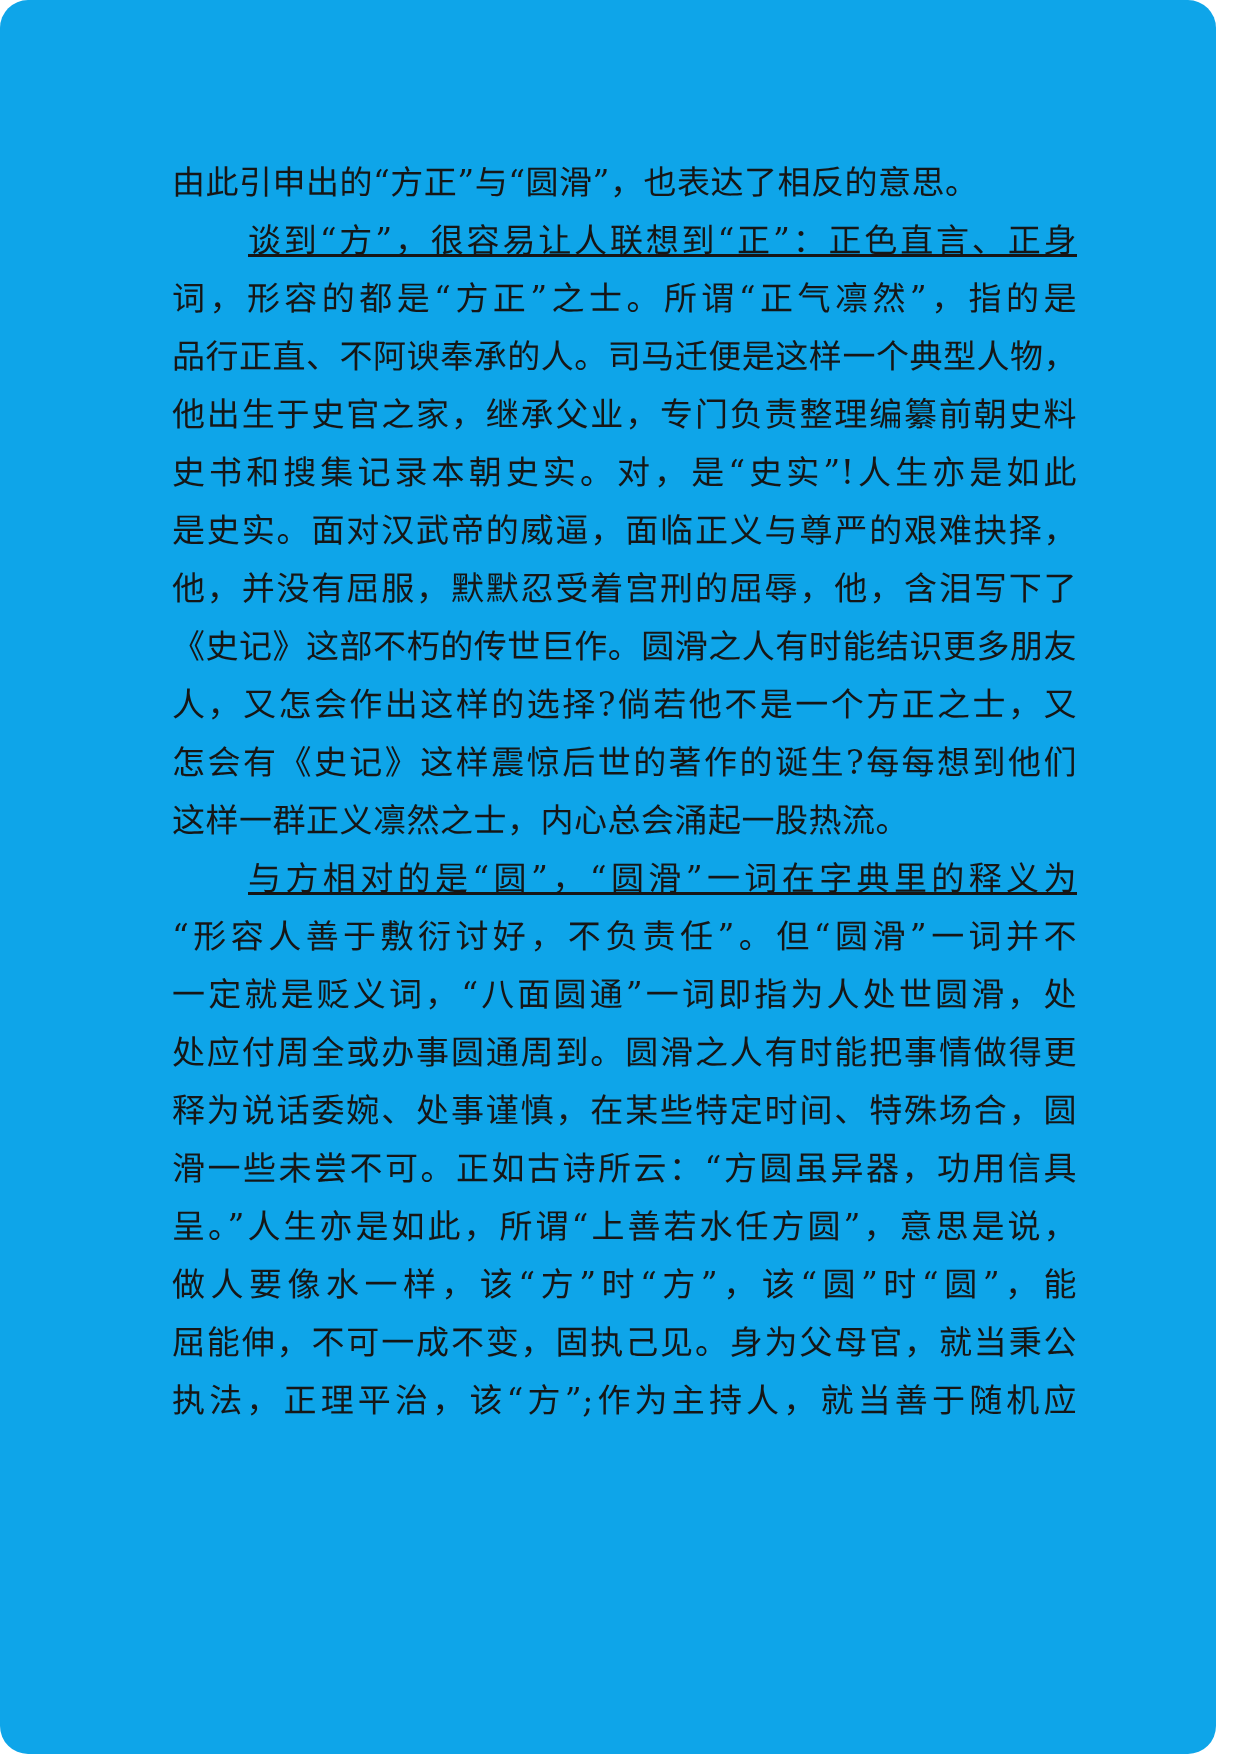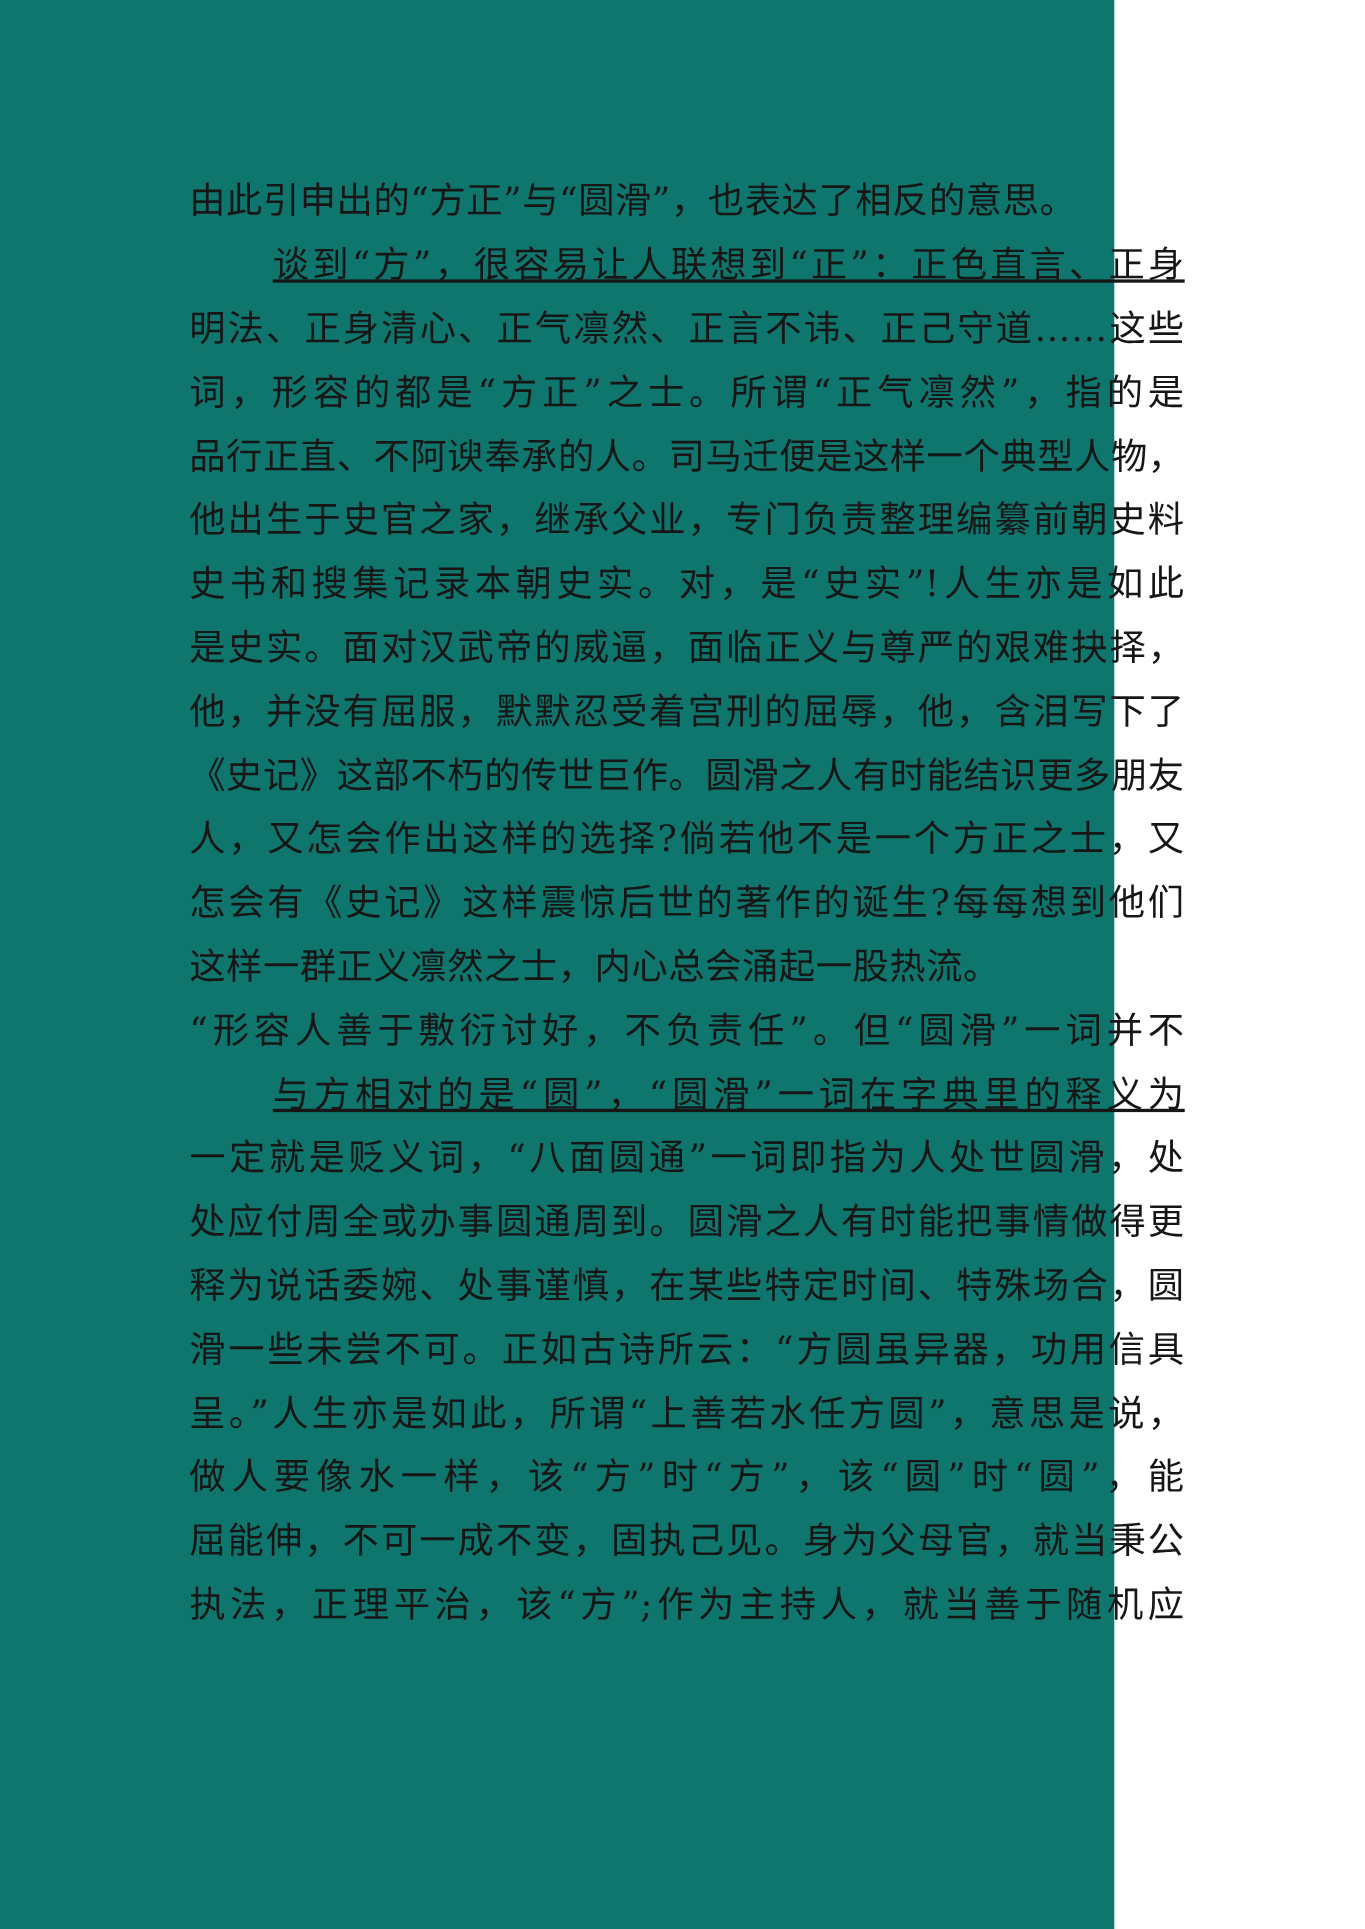--- a/index.html
+++ b/index.html
@@ -11,23 +11,24 @@
     height: 1754px;
     background: #ffffff;
     position: relative;
     overflow: hidden;
     font-family: "DejaVu Serif", "Liberation Serif", serif;
   }
   .page {
     position: absolute;
     left: 0;
     top: 0;
-    width: 1013px;
+    width: 1216px;
     height: 1754px;
-    background: #0f766e;
+    background: #0ea5e9;
+    border-radius: 28px;
   }
   .content {
     position: absolute;
     left: 172px;
     top: 154px;
     width: 905px;
     color: #161616;
     font-size: 33px;
     font-weight: 400;
   }
@@ -57,36 +58,35 @@
 
 <div class="page">
   <div class="content">
 
     <div class="paragraph">
       <div class="line short">由此引申出的“方正”与“圆滑”，也表达了相反的意思。</div>
     </div>
 
     <div class="paragraph">
       <div class="line indent">谈到“方”，很容易让人联想到“正”：正色直言、正身</div>
-      <div class="line">明法、正身清心、正气凛然、正言不讳、正己守道……这些</div>
       <div class="line">词，形容的都是“方正”之士。所谓“正气凛然”，指的是</div>
       <div class="line">品行正直、不阿谀奉承的人。司马迁便是这样一个典型人物，</div>
       <div class="line">他出生于史官之家，继承父业，专门负责整理编纂前朝史料</div>
       <div class="line">史书和搜集记录本朝史实。对，是“史实”!人生亦是如此</div>
       <div class="line">是史实。面对汉武帝的威逼，面临正义与尊严的艰难抉择，</div>
       <div class="line">他，并没有屈服，默默忍受着宫刑的屈辱，他，含泪写下了</div>
       <div class="line">《史记》这部不朽的传世巨作。圆滑之人有时能结识更多朋友</div>
       <div class="line">人，又怎会作出这样的选择?倘若他不是一个方正之士，又</div>
       <div class="line">怎会有《史记》这样震惊后世的著作的诞生?每每想到他们</div>
       <div class="line short">这样一群正义凛然之士，内心总会涌起一股热流。</div>
     </div>
 
     <div class="paragraph">
+      <div class="line indent">与方相对的是“圆”，“圆滑”一词在字典里的释义为</div>
       <div class="line">“形容人善于敷衍讨好，不负责任”。但“圆滑”一词并不</div>
-      <div class="line indent">与方相对的是“圆”，“圆滑”一词在字典里的释义为</div>
       <div class="line">一定就是贬义词，“八面圆通”一词即指为人处世圆滑，处</div>
       <div class="line">处应付周全或办事圆通周到。圆滑之人有时能把事情做得更</div>
       <div class="line">释为说话委婉、处事谨慎，在某些特定时间、特殊场合，圆</div>
       <div class="line">滑一些未尝不可。正如古诗所云：“方圆虽异器，功用信具</div>
       <div class="line">呈。”人生亦是如此，所谓“上善若水任方圆”，意思是说，</div>
       <div class="line">做人要像水一样，该“方”时“方”，该“圆”时“圆”，能</div>
       <div class="line">屈能伸，不可一成不变，固执己见。身为父母官，就当秉公</div>
       <div class="line">执法，正理平治，该“方”;作为主持人，就当善于随机应</div>
     </div>
 

